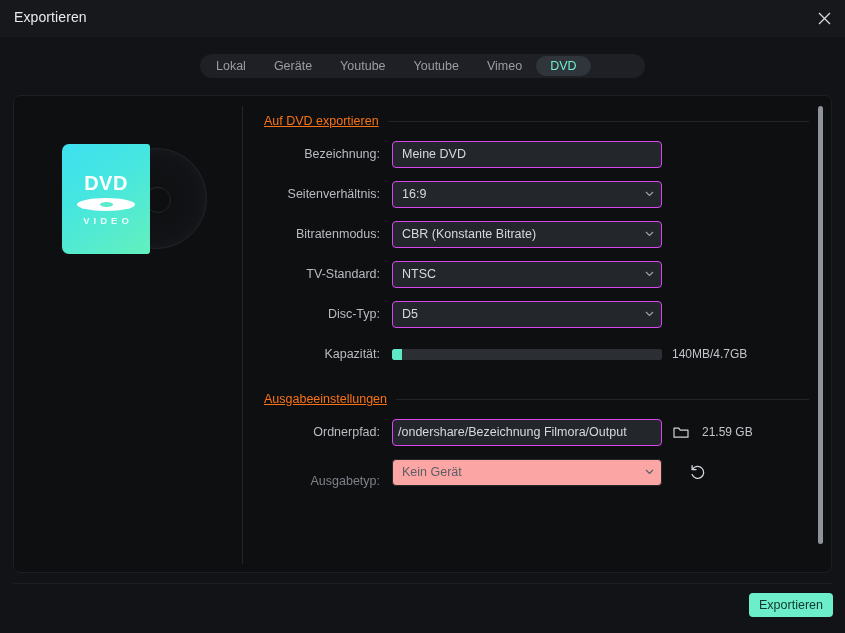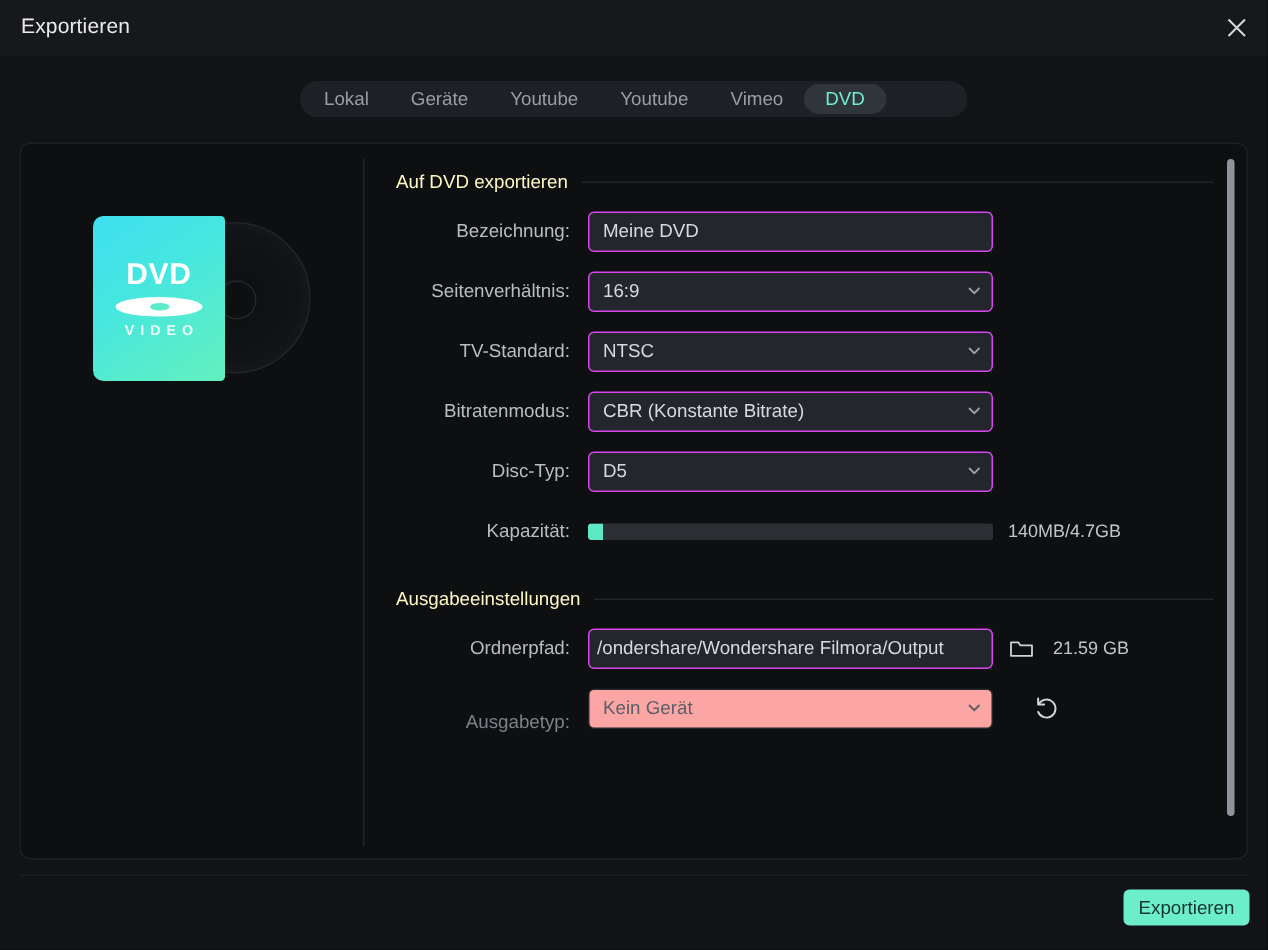--- a/index.html
+++ b/index.html
@@ -163,22 +163,23 @@
   }
 
   .section-head {
     display: flex;
     align-items: center;
     gap: 9px;
     margin-bottom: 6px;
   }
   .section-head-label {
     font-size: 12.5px;
-    color: #fef9c3;
+    color: #f97316;
     white-space: nowrap;
+    text-decoration: underline;
   }
   .section-head-rule {
     flex: 1;
     height: 1px;
     background: #23252a;
   }
 
   .row {
     display: flex;
     align-items: center;
@@ -361,43 +362,43 @@
           <div class="field-value">16:9</div>
           <span class="caret">
             <svg width="9" height="6" viewBox="0 0 9 6">
                 <path d="M1 1 L4.5 4.5 L8 1" stroke="#9ca0a7" stroke-width="1.2" fill="none"></path>
               </svg>
           </span>
         </div>
       </div>
 
       <div class="row">
+        <div class="row-label">Bitratenmodus:</div>
+        <div class="field">
+          <div class="field-value">CBR (Konstante Bitrate)</div>
+          <span class="caret">
+            <svg width="9" height="6" viewBox="0 0 9 6">
+                <path d="M1 1 L4.5 4.5 L8 1" stroke="#9ca0a7" stroke-width="1.2" fill="none"></path>
+              </svg>
+          </span>
+        </div>
+      </div>
+
+      <div class="row">
         <div class="row-label">TV-Standard:</div>
         <div class="field">
           <div class="field-value">NTSC</div>
           <span class="caret">
             <svg width="9" height="6" viewBox="0 0 9 6">
                 <path d="M1 1 L4.5 4.5 L8 1" stroke="#9ca0a7" stroke-width="1.2" fill="none"></path>
               </svg>
           </span>
         </div>
       </div>
 
-      <div class="row">
-        <div class="row-label">Bitratenmodus:</div>
-        <div class="field">
-          <div class="field-value">CBR (Konstante Bitrate)</div>
-          <span class="caret">
-            <svg width="9" height="6" viewBox="0 0 9 6">
-                <path d="M1 1 L4.5 4.5 L8 1" stroke="#9ca0a7" stroke-width="1.2" fill="none"></path>
-              </svg>
-          </span>
-        </div>
-      </div>
-
 
       <div class="row">
         <div class="row-label">Disc-Typ:</div>
         <div class="field">
           <div class="field-value">D5</div>
           <span class="caret">
             <svg width="9" height="6" viewBox="0 0 9 6">
                 <path d="M1 1 L4.5 4.5 L8 1" stroke="#9ca0a7" stroke-width="1.2" fill="none"></path>
               </svg>
           </span>
@@ -413,21 +414,21 @@
       </div>
 
       <div class="section-head" style="margin-top:18px">
         <div class="section-head-label">Ausgabeeinstellungen</div>
         <div class="section-head-rule"></div>
       </div>
 
       <div class="row">
         <div class="row-label">Ordnerpfad:</div>
         <div class="field">
-          <div class="field-value clipped" style="padding-right:30px">/ondershare/Wondershare Filmora/Output</div>
+          <div class="field-value clipped" style="padding-right:30px">/ondershare/Bezeichnung Filmora/Output</div>
         </div>
         <div class="icon-btn">
           <svg width="16" height="14" viewBox="0 0 16 14">
             <path d="M1 3.2 L1 12.2 L15 12.2 L15 5.2 L7.2 5.2 L5.8 3.2 Z" stroke="#cfd2d7" stroke-width="1.2" fill="none" stroke-linejoin="round"></path>
           </svg>
         </div>
         <div class="side-note" style="margin-left:8px">21.59 GB</div>
       </div>
 
       <div class="row">

